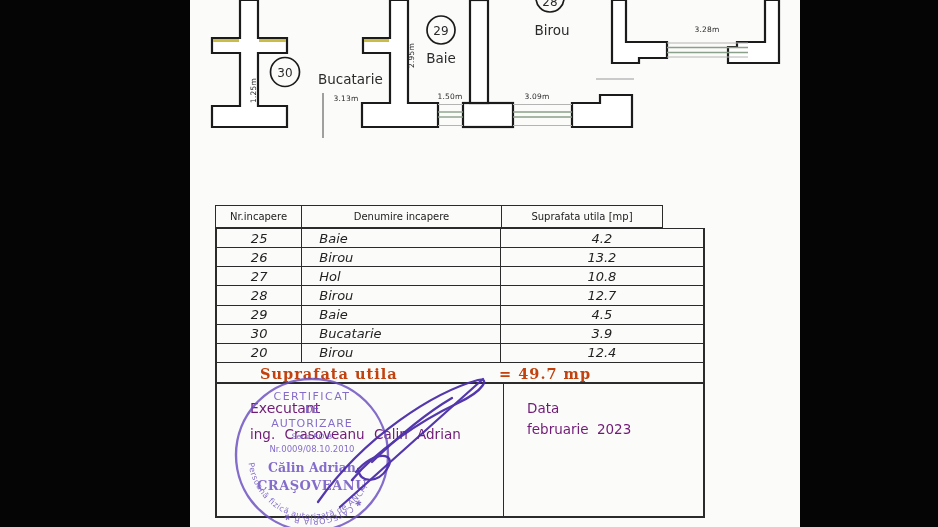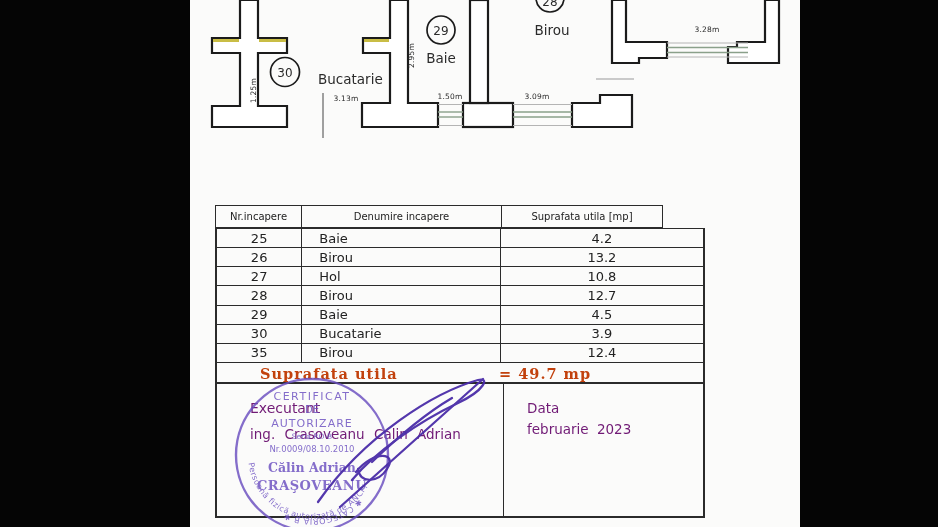--- a/index.html
+++ b/index.html
@@ -23,21 +23,21 @@
 
   .abs{position:absolute;}
   .thead{left:25px;top:205px;width:448px;height:23px;border:1.8px solid #2b2b2b;
          display:flex;box-sizing:border-box;font-size:10px;}
   .thead .hc{display:flex;align-items:center;justify-content:center;box-sizing:border-box;height:100%;}
   .hc1{width:86px;border-right:1.4px solid #2b2b2b;}
   .hc2{width:200px;border-right:1.4px solid #2b2b2b;}
   .hc3{width:160px;}
   .tbody{left:25px;top:228px;width:490px;border-left:2px solid #2b2b2b;border-right:2px solid #2b2b2b;
          border-top:1.4px solid #2b2b2b;box-sizing:border-box;}
-  .trow{display:flex;height:19.14px;border-bottom:1.4px solid #2b2b2b;box-sizing:border-box;font-size:13px;}
+  .trow{display:flex;height:19.14px;border-bottom:1.4px solid #2b2b2b;box-sizing:border-box;font-size:13px;font-style:italic;}
   .tc{box-sizing:border-box;display:flex;align-items:center;}
   .tc-nr{width:86px;justify-content:center;border-right:1.4px solid #2b2b2b;}
   .tc-name{width:200px;padding-left:17px;border-right:1.4px solid #2b2b2b;}
   .tc-area{width:204px;justify-content:center;}
   .total{left:25px;top:362.5px;width:490px;height:21.5px;box-sizing:border-box;
          border-left:2px solid #2b2b2b;border-right:2px solid #2b2b2b;border-bottom:2px solid #2b2b2b;
          font-family:"DejaVu Serif",serif;font-weight:bold;font-size:14.5px;color:#c2410c;}
   .total .lab{position:absolute;left:43px;top:2px;letter-spacing:1px;}
   .total .val{position:absolute;left:282px;top:2px;letter-spacing:1px;}
   .frow{left:25px;top:384px;width:490px;height:134px;box-sizing:border-box;
@@ -143,21 +143,21 @@
       <div class="tc tc-nr">29</div>
       <div class="tc tc-name">Baie</div>
       <div class="tc tc-area">4.5</div>
     </div>
     <div class="trow">
       <div class="tc tc-nr">30</div>
       <div class="tc tc-name">Bucatarie</div>
       <div class="tc tc-area">3.9</div>
     </div>
     <div class="trow">
-      <div class="tc tc-nr">35</div>
+      <div class="tc tc-nr">20</div>
       <div class="tc tc-name">Birou</div>
       <div class="tc tc-area">12.4</div>
     </div>
   </div>
 
   <div class="abs total">
     <span class="lab">Suprafata utila</span>
     <span class="val">=  49.7  mp</span>
   </div>
 

